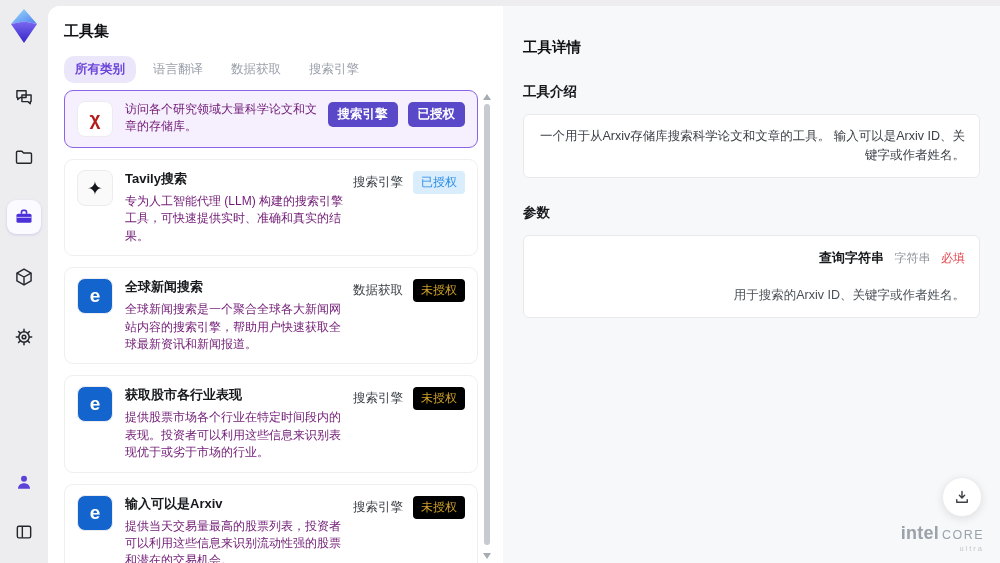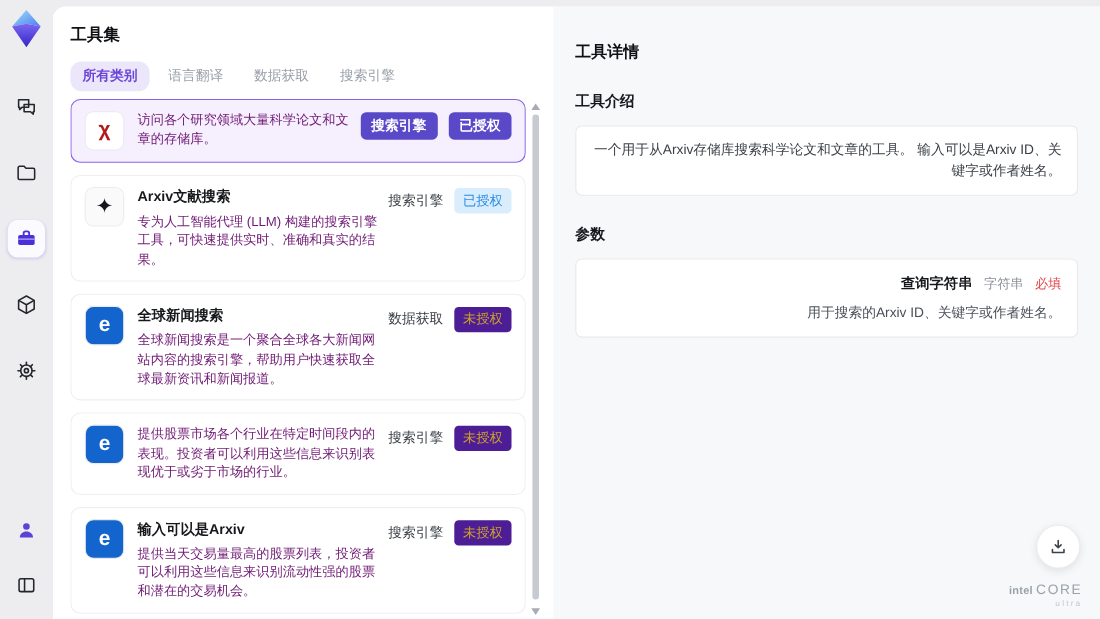--- a/index.html
+++ b/index.html
@@ -37,50 +37,50 @@
   .card-icon { width:36px; height:36px; flex:none; border-radius:8px; border:1px solid #ececf0;
                display:flex; align-items:center; justify-content:center;
                font-size:19px; font-weight:bold; margin-right:12px; }
   .card-body { flex:1; min-width:0; padding-right:10px; }
   .card-title { font-size:13px; font-weight:bold; color:#16181c; margin-bottom:5px; }
   .card-desc { font-size:12px; line-height:1.45; color:#701a75; }
   .card-tags { flex:none; display:flex; gap:10px; align-items:center; padding-top:1px; }
   .category-badge { font-size:12.5px; color:#3c4148; }
   .auth-badge { font-size:12px; padding:3px 8px; border-radius:4px; white-space:nowrap; }
   .auth-badge.authorized { background:#d9edfc; color:#2b8ce6; }
-  .auth-badge.unauthorized { background:#4c1d95; color:#cfa02a; }
+  .auth-badge.unauthorized { background:#000000; color:#cfa02a; }
   .card.selected .category-badge,
   .card.selected .auth-badge { background:#5948c8; color:#fff; font-size:12.5px; font-weight:bold;
                                padding:4px 10px; border-radius:5px; }
 
   
   .scrollbar { position:absolute; left:434px; top:86px; bottom:2px; width:10px; }
   .sb-thumb { position:absolute; left:2px; right:2px; top:12px; bottom:16px; background:#c7cad0; border-radius:4px; }
   .sb-arrow { position:absolute; left:1px; width:0; height:0; border-left:4px solid transparent; border-right:4px solid transparent; }
   .sb-arrow.up { top:2px; border-bottom:6px solid #a7abb3; }
   .sb-arrow.down { bottom:2px; border-top:6px solid #a7abb3; }
 
   
   .detail-panel { position:relative; flex:1; background:#f7f8f9; padding:16px 20px; }
   .dp-title { font-size:14.5px; font-weight:bold; color:#101114; margin-bottom:26px;margin-top:16px; }
   .dp-subhead { font-size:13.5px; font-weight:bold; color:#16181c; margin-bottom:13px; }
   .dp-box { background:#fff; border:1px solid #e9e9ec; border-radius:6px; padding:12px 14px;
             font-size:12.5px; color:#3c4148; line-height:1.5; margin-bottom:26px;text-align:right; }
-  .param-head { margin-bottom:8px; }
+  .param-head { margin-bottom:19px; }
   .param-name { font-size:13px; font-weight:bold; color:#16181c; }
   .param-type { font-size:12px; color:#8a8f98; margin-left:7px; }
   .param-required { font-size:12px; color:#e5484d; margin-left:7px; }
   .param-desc { font-size:12.5px; color:#4a5058; }
 
   
   .fab { position:absolute; right:18px; bottom:46px; width:40px; height:40px; border-radius:50%;
          background:#fff; border:1px solid #ececef; box-shadow:0 2px 8px rgba(0,0,0,.10);
          display:flex; align-items:center; justify-content:center; cursor:pointer; }
   .brand { position:absolute; right:16px; bottom:10px; text-align:right; color:#9aa2ab; line-height:1.1; }
-  .brand .intel { font-weight:bold; font-size:10px; letter-spacing:.2px; }
+  .brand .intel { font-weight:bold; font-size:18px; letter-spacing:.2px; }
   .brand .core { font-size:12.5px; letter-spacing:1.5px; margin-left:3px; }
   .brand .ultra { display:block; font-size:7.5px; color:#c2c8cf; letter-spacing:2px; margin-top:1px; }
 </style>
 </head>
 <body>
 
 <div class="app">
 
   <aside class="rail">
     <div class="rail-logo">
@@ -167,21 +167,21 @@
       <div class="card-desc">访问各个研究领域大量科学论文和文章的存储库。</div>
     </div>
     <div class="card-tags">
       <span class="category-badge">搜索引擎</span>
       <span class="auth-badge authorized">已授权</span>
     </div>
   </div>
           <div class="card">
     <span class="card-icon" style="background: rgb(250, 250, 250); color: rgb(21, 23, 28);">✦</span>
     <div class="card-body">
-      <div class="card-title">Arxiv文献搜索</div>
+      <div class="card-title">Tavily搜索</div>
       <div class="card-desc">专为人工智能代理 (LLM) 构建的搜索引擎工具，可快速提供实时、准确和真实的结果。</div>
     </div>
     <div class="card-tags">
       <span class="category-badge">搜索引擎</span>
       <span class="auth-badge authorized">已授权</span>
     </div>
   </div>
           <div class="card">
     <span class="card-icon" style="background: rgb(20, 100, 205); color: rgb(255, 255, 255);">e</span>
     <div class="card-body">
@@ -189,20 +189,21 @@
       <div class="card-desc">全球新闻搜索是一个聚合全球各大新闻网站内容的搜索引擎，帮助用户快速获取全球最新资讯和新闻报道。</div>
     </div>
     <div class="card-tags">
       <span class="category-badge">数据获取</span>
       <span class="auth-badge unauthorized">未授权</span>
     </div>
   </div>
           <div class="card">
     <span class="card-icon" style="background: rgb(20, 100, 205); color: rgb(255, 255, 255);">e</span>
     <div class="card-body">
+      <div class="card-title">获取股市各行业表现</div>
       <div class="card-desc">提供股票市场各个行业在特定时间段内的表现。投资者可以利用这些信息来识别表现优于或劣于市场的行业。</div>
     </div>
     <div class="card-tags">
       <span class="category-badge">搜索引擎</span>
       <span class="auth-badge unauthorized">未授权</span>
     </div>
   </div>
           <div class="card">
     <span class="card-icon" style="background: rgb(20, 100, 205); color: rgb(255, 255, 255);">e</span>
     <div class="card-body">

